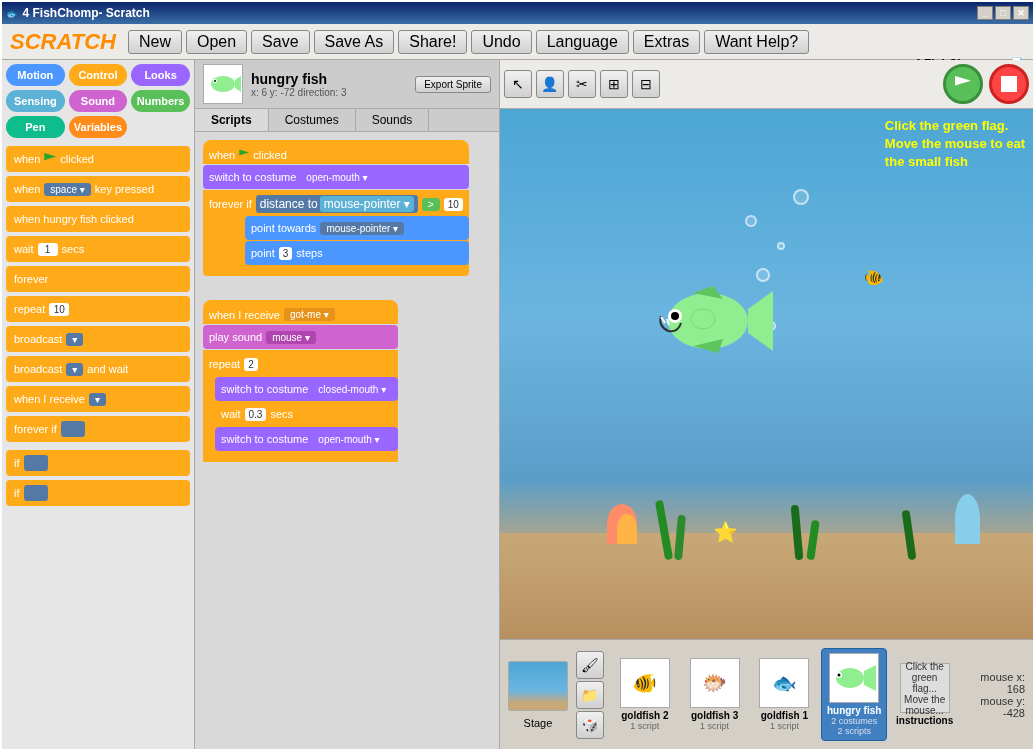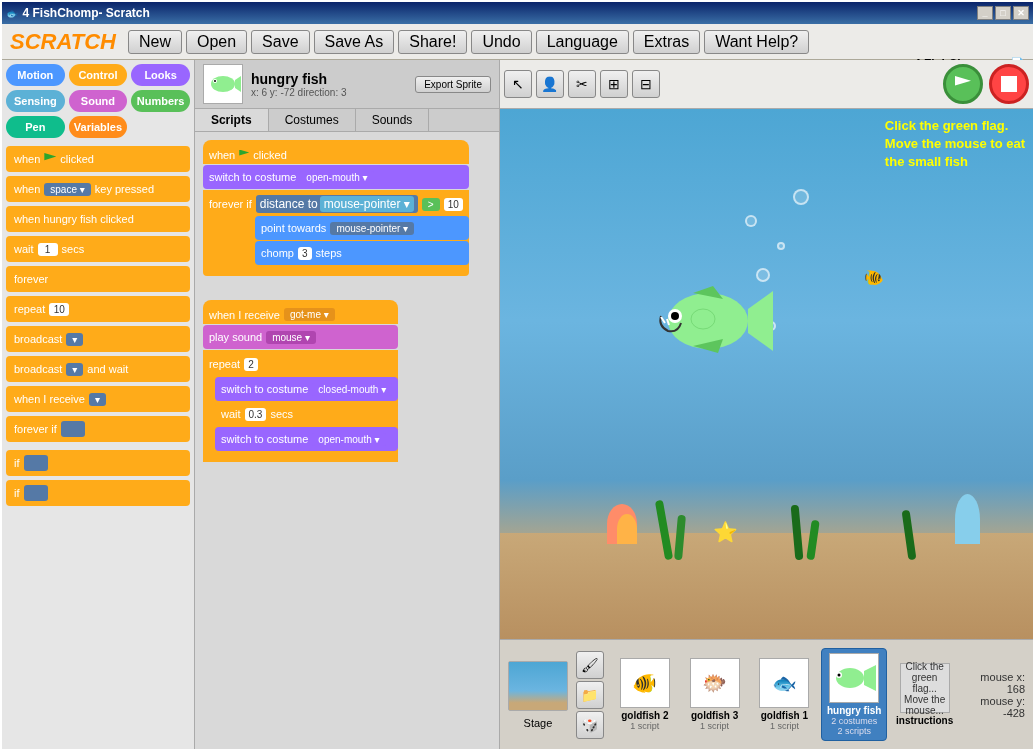--- a/index.html
+++ b/index.html
@@ -264,27 +264,27 @@
               <span>forever if</span>
 
               <span style="background:#5579a6;color:white;border-radius:3px;padding:1px 4px;font-size:12px;display:inline-flex;align-items:center;gap:2px;">
                 distance to
                 <span style="background:#5cb1d6;color:white;border-radius:3px;padding:1px 4px;">mouse-pointer ▾</span>
               </span>
               <span style="background:#59c059;color:white;border-radius:3px;padding:1px 6px;font-size:10px;">&gt;</span>
               <span class="cb-input">10</span>
             </div>
 
-            <div style="margin-left:12px;padding-left:40px;">
+            <div style="margin-left:2px;padding-left:40px;">
               <div class="cb cb-blue">
                 <span>point towards</span>
                 <span class="cb-dropdown" style="background:#5579a6;">mouse-pointer ▾</span>
               </div>
               <div class="cb cb-blue">
-                <span>chomp</span>
+                <span>point</span>
                 <span class="cb-input">3</span>
                 <span>steps</span>
               </div>
             </div>
             <div style="height:6px;"></div>
           </div>
         </div>
 
         
         <div class="script-block" style="margin-top:8px;">

